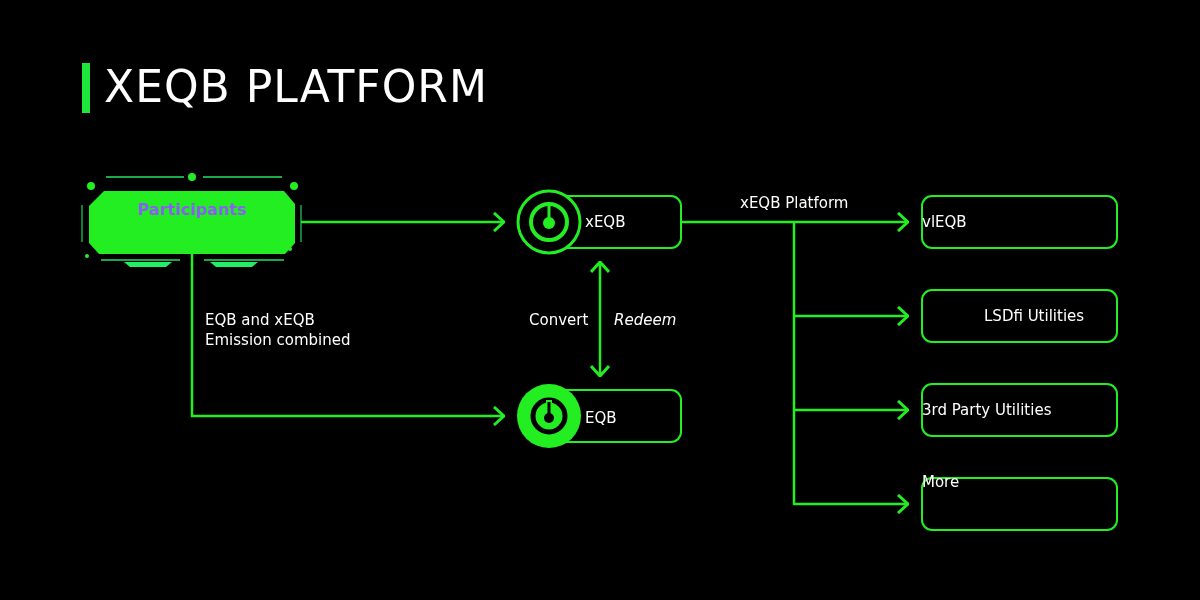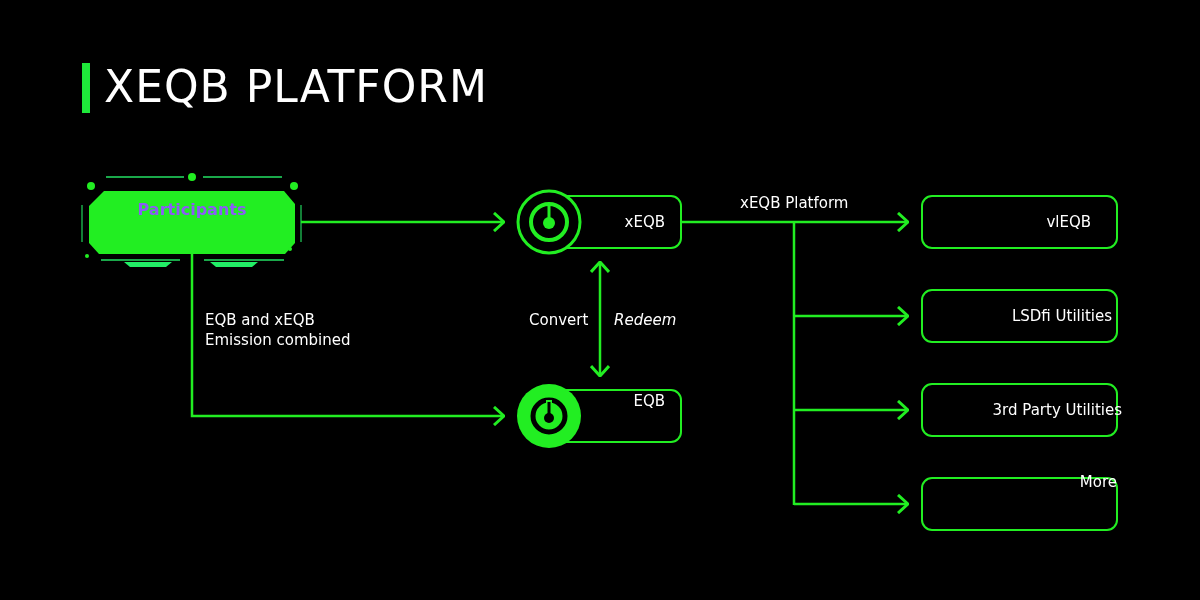--- a/index.html
+++ b/index.html
@@ -1,21 +1,21 @@
 <!DOCTYPE html>
 <html><head>
 <meta charset="utf-8">
 <style>
   html, body { margin:0; padding:0; background:#000; }
   body { width:1200px; height:600px; position:relative; overflow:hidden; font-family:"DejaVu Sans", sans-serif; color:#fff; }
   .title-bar { position:absolute; left:82px; top:63px; width:8px; height:50px; background:#1ee83a; }
   .title { position:absolute; left:104px; top:58px; font-size:44px; letter-spacing:1px; font-weight:normal; color:#fff; line-height:58px; }
   svg.diagram { position:absolute; left:0; top:0; }
   .lbl { position:absolute; font-size:15px; color:#fff; line-height:20px; white-space:nowrap; }
-  .node-text { position:absolute; font-size:15px; color:#fff; text-align:right; line-height:20px; }
+  .node-text { position:absolute; font-size:15px; color:#fff; text-align:left; line-height:20px; }
   .pe-text { position:absolute; left:92px; top:198px; width:200px; text-align:center; color:#8b5cf6; font-weight:bold; font-size:16px; line-height:23px; }
 </style>
 </head>
 <body>
 
 <div class="title-bar"></div>
 <div class="title">XEQB PLATFORM</div>
 
 <svg class="diagram" width="1200" height="600" viewBox="0 0 1200 600">
   <defs>
@@ -78,23 +78,23 @@
   <rect x="922" y="290" width="195" height="52" rx="10" fill="#000" stroke="#22ee22" stroke-width="2"></rect>
   <rect x="922" y="384" width="195" height="52" rx="10" fill="#000" stroke="#22ee22" stroke-width="2"></rect>
   <rect x="922" y="478" width="195" height="52" rx="10" fill="#000" stroke="#22ee22" stroke-width="2"></rect>
 </svg>
 
 <div class="pe-text">
   <div>Participants</div>
 </div>
 
 <div class="node-text" style="left:585px; top:212px; width:80px;">xEQB</div>
-<div class="node-text" style="left:585px; top:391px; width:80px;">EQB</div>
+<div class="node-text" style="left:585px; top:408px; width:80px;">EQB</div>
 <div class="node-text" style="left:922px; top:212px; width:169px;">vlEQB</div>
-<div class="node-text" style="left:889px; top:306px; width:195px;padding-left:28px;">LSDfi Utilities</div>
+<div class="node-text" style="left:956px; top:306px; width:195px;padding-left:28px;">LSDfi Utilities</div>
 <div class="node-text" style="left:922px; top:400px; width:200px;">3rd Party Utilities</div>
 <div class="node-text" style="left:922px; top:472px; width:195px;">More</div>
 
 <div class="lbl" style="left:205px; top:310px;">
   <div>EQB and xEQB</div>
   <div>Emission combined</div>
 </div>
 <div class="lbl" style="left:529px; top:310px;">Convert</div>
 <div class="lbl" style="left:614px; top:310px;font-style:italic;">Redeem</div>
 <div class="lbl" style="left:740px; top:193px;">xEQB Platform</div>

